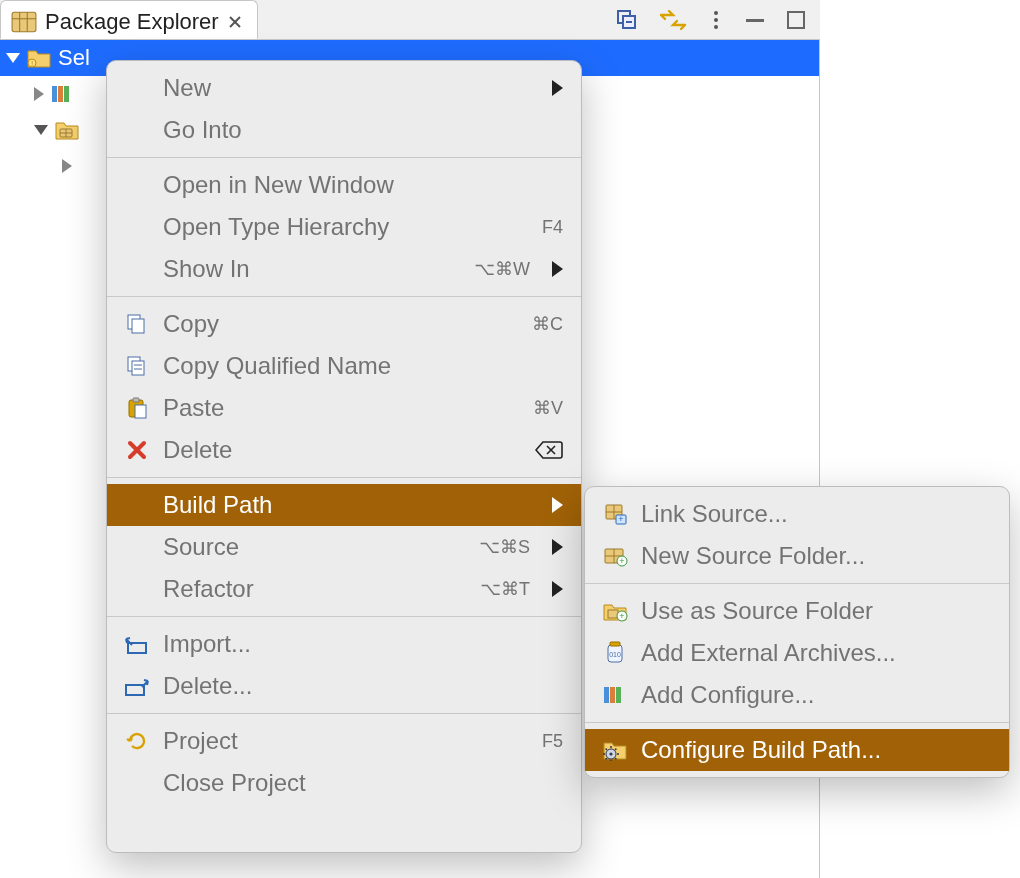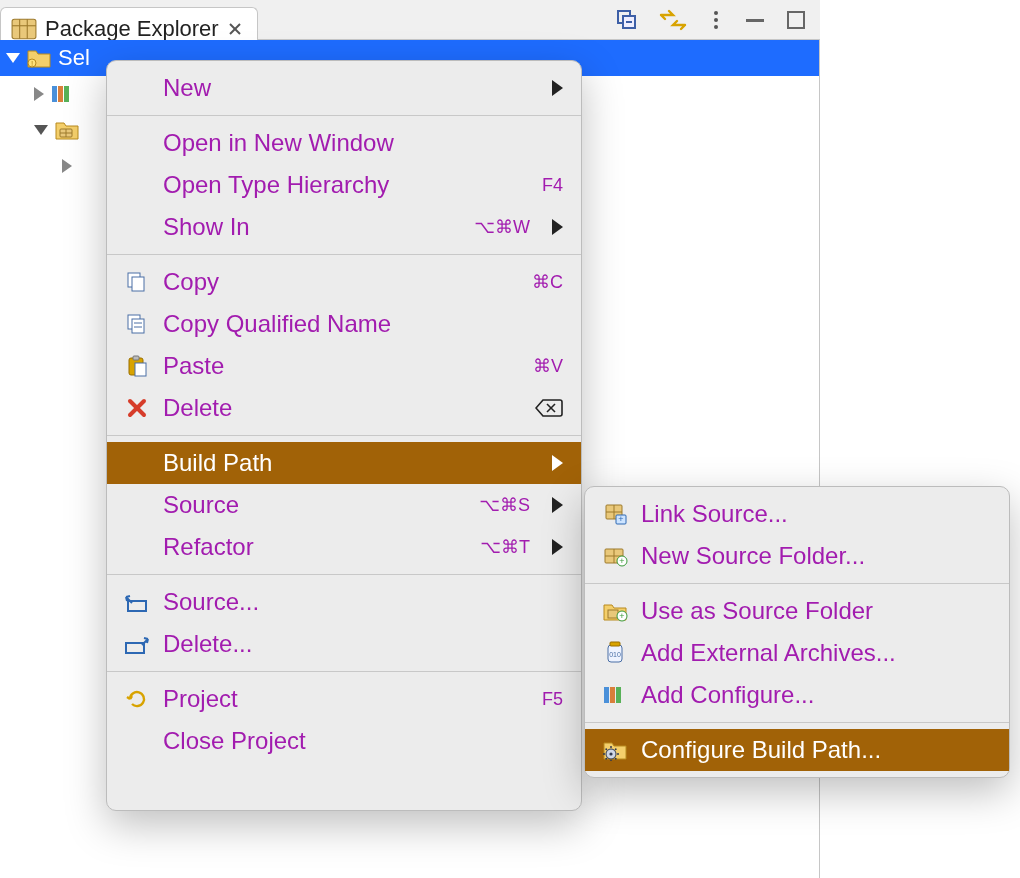--- a/index.html
+++ b/index.html
@@ -28,21 +28,21 @@
   }
   .tab {
     background: #ffffff;
     border: 1px solid #c6c6c6;
     border-bottom: 1px solid #ffffff;
     border-radius: 6px 6px 0 0;
     padding: 4px 14px 0 10px;
     display: flex;
     align-items: center;
     gap: 8px;
-    margin-top: 7px;
+    margin-top: 0;
     height: 39px;
   }
   .tab svg { flex-shrink: 0; }
   .tab-title { font-size: 22px; }
   .tab-close { width: 16px; height: 16px; }
   .toolbar-right {
     margin-left: auto;
     display: flex;
     align-items: center;
     gap: 20px;
@@ -102,21 +102,21 @@
     left: 106px; top: 60px;
     width: 476px;
   }
   .menu-item {
     display: flex;
     align-items: center;
     height: 42px;
     padding: 0 18px 0 16px;
     gap: 12px;
     font-size: 24px;
-    color: #a21caf;
+    color: #737373;
     cursor: default;
   }
   .menu-item.highlight {
     background: #a16207;
     color: #fff;
   }
   .menu-item .mi-icon {
     width: 28px; height: 24px;
     flex-shrink: 0;
     display:flex; align-items:center; justify-content:center;
@@ -230,20 +230,25 @@
     </div>
   </div>
 
   <div class="menu menu-main">
     <div class="menu-item">
       <span class="mi-icon"></span>
       <span class="mi-label">New</span>
       <span class="mi-spacer"></span>
       <span class="mi-arrow"></span>
     </div>
+    <div class="menu-item">
+      <span class="mi-icon"></span>
+      <span class="mi-label">Go Into</span>
+      <span class="mi-spacer"></span>
+    </div>
 
     <div class="menu-sep"></div>
 
     <div class="menu-item">
       <span class="mi-icon"></span>
       <span class="mi-label">Open in New Window</span>
       <span class="mi-spacer"></span>
     </div>
     <div class="menu-item">
       <span class="mi-icon"></span>
@@ -339,21 +344,21 @@
 
     <div class="menu-sep"></div>
 
     <div class="menu-item">
       <span class="mi-icon">
         <svg width="26" height="22" viewBox="0 0 26 22">
             <rect x="4" y="10" width="18" height="10" fill="none" stroke="#2d68b3" stroke-width="2"></rect>
             <path d="M2 6 l6 6 M2 6 l4 -1 M2 6 l1 4" fill="none" stroke="#2d68b3" stroke-width="2"></path>
           </svg>
       </span>
-      <span class="mi-label">Source...</span>
+      <span class="mi-label">Import...</span>
       <span class="mi-spacer"></span>
     </div>
     <div class="menu-item">
       <span class="mi-icon">
         <svg width="26" height="22" viewBox="0 0 26 22">
             <rect x="2" y="10" width="18" height="10" fill="none" stroke="#2d68b3" stroke-width="2"></rect>
             <path d="M24 6 l-6 6 M24 6 l-4 -1 M24 6 l-1 4" fill="none" stroke="#2d68b3" stroke-width="2"></path>
           </svg>
       </span>
       <span class="mi-label">Delete...</span>

